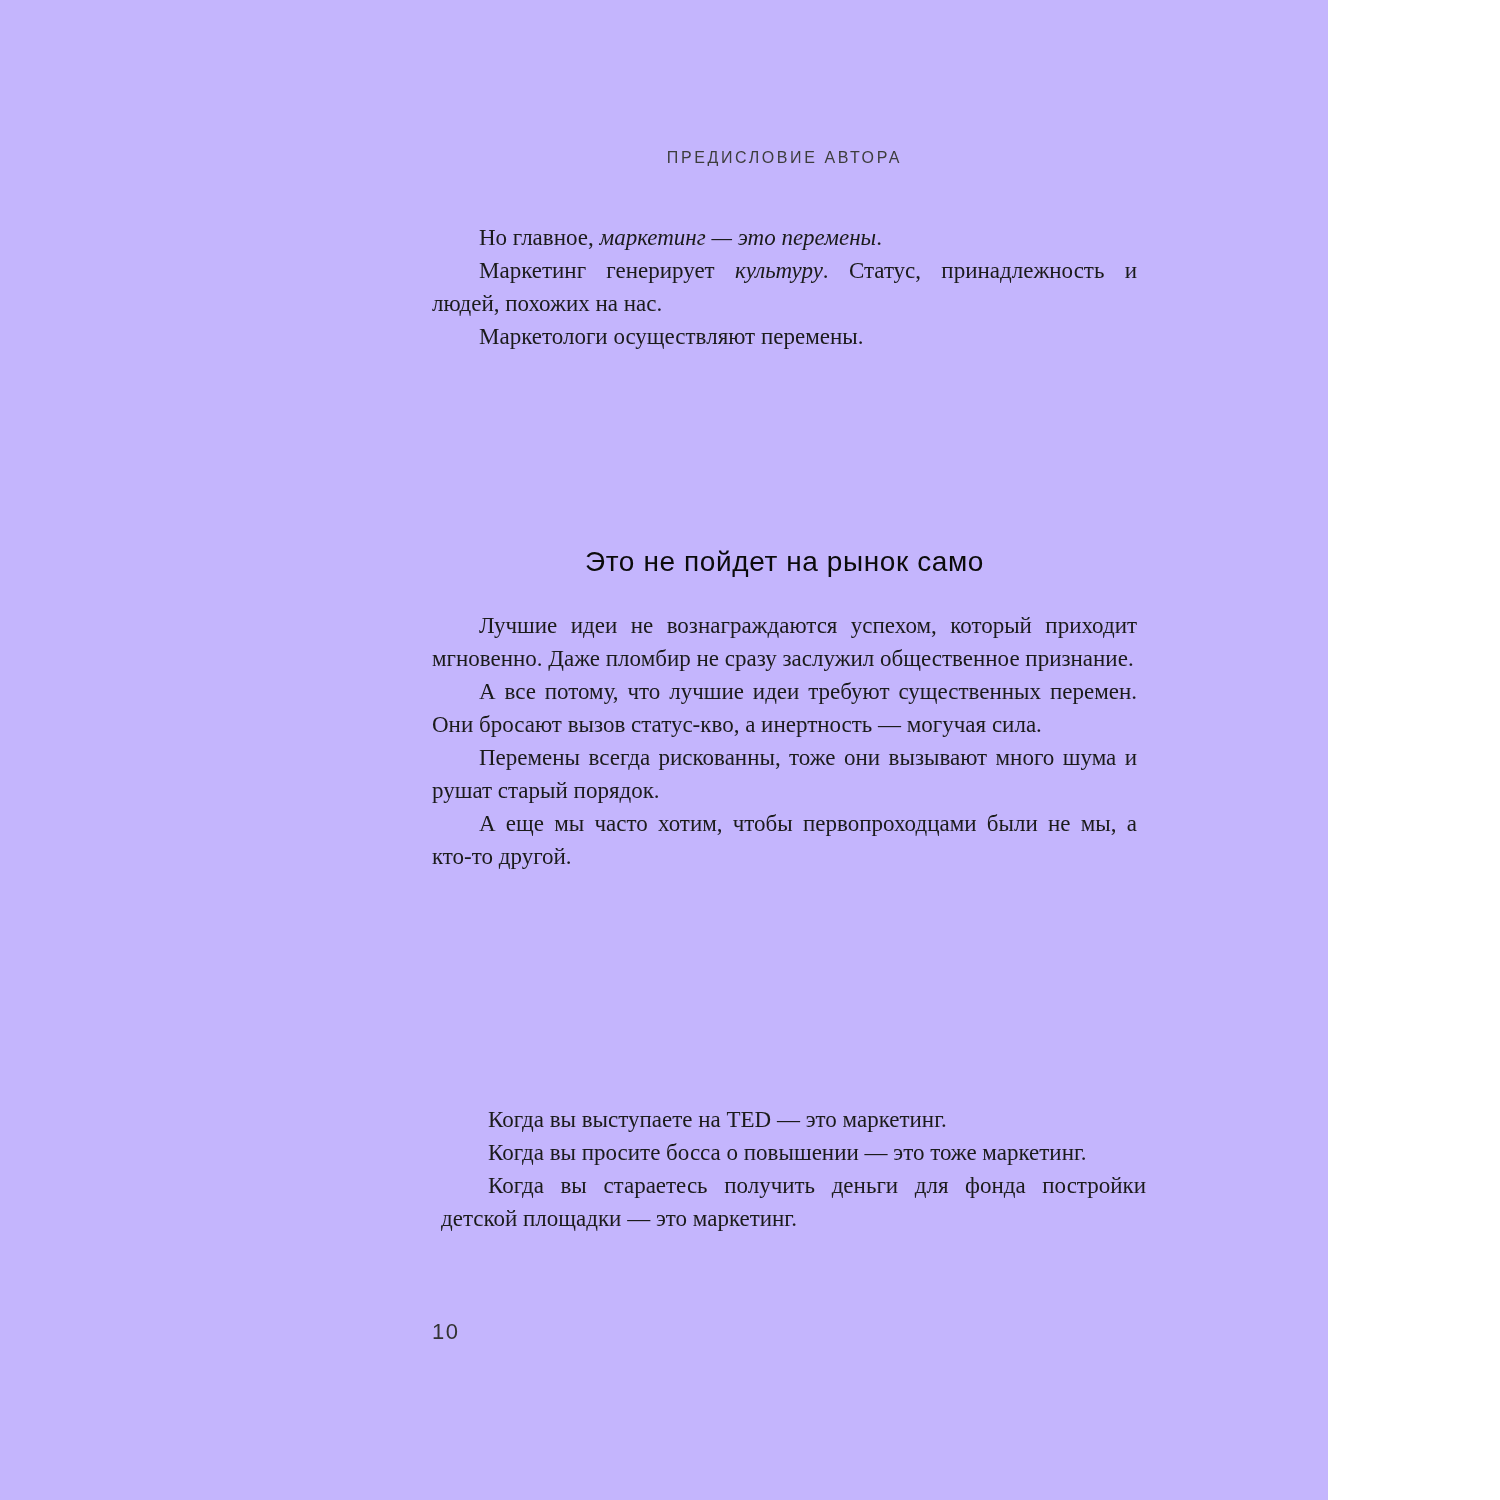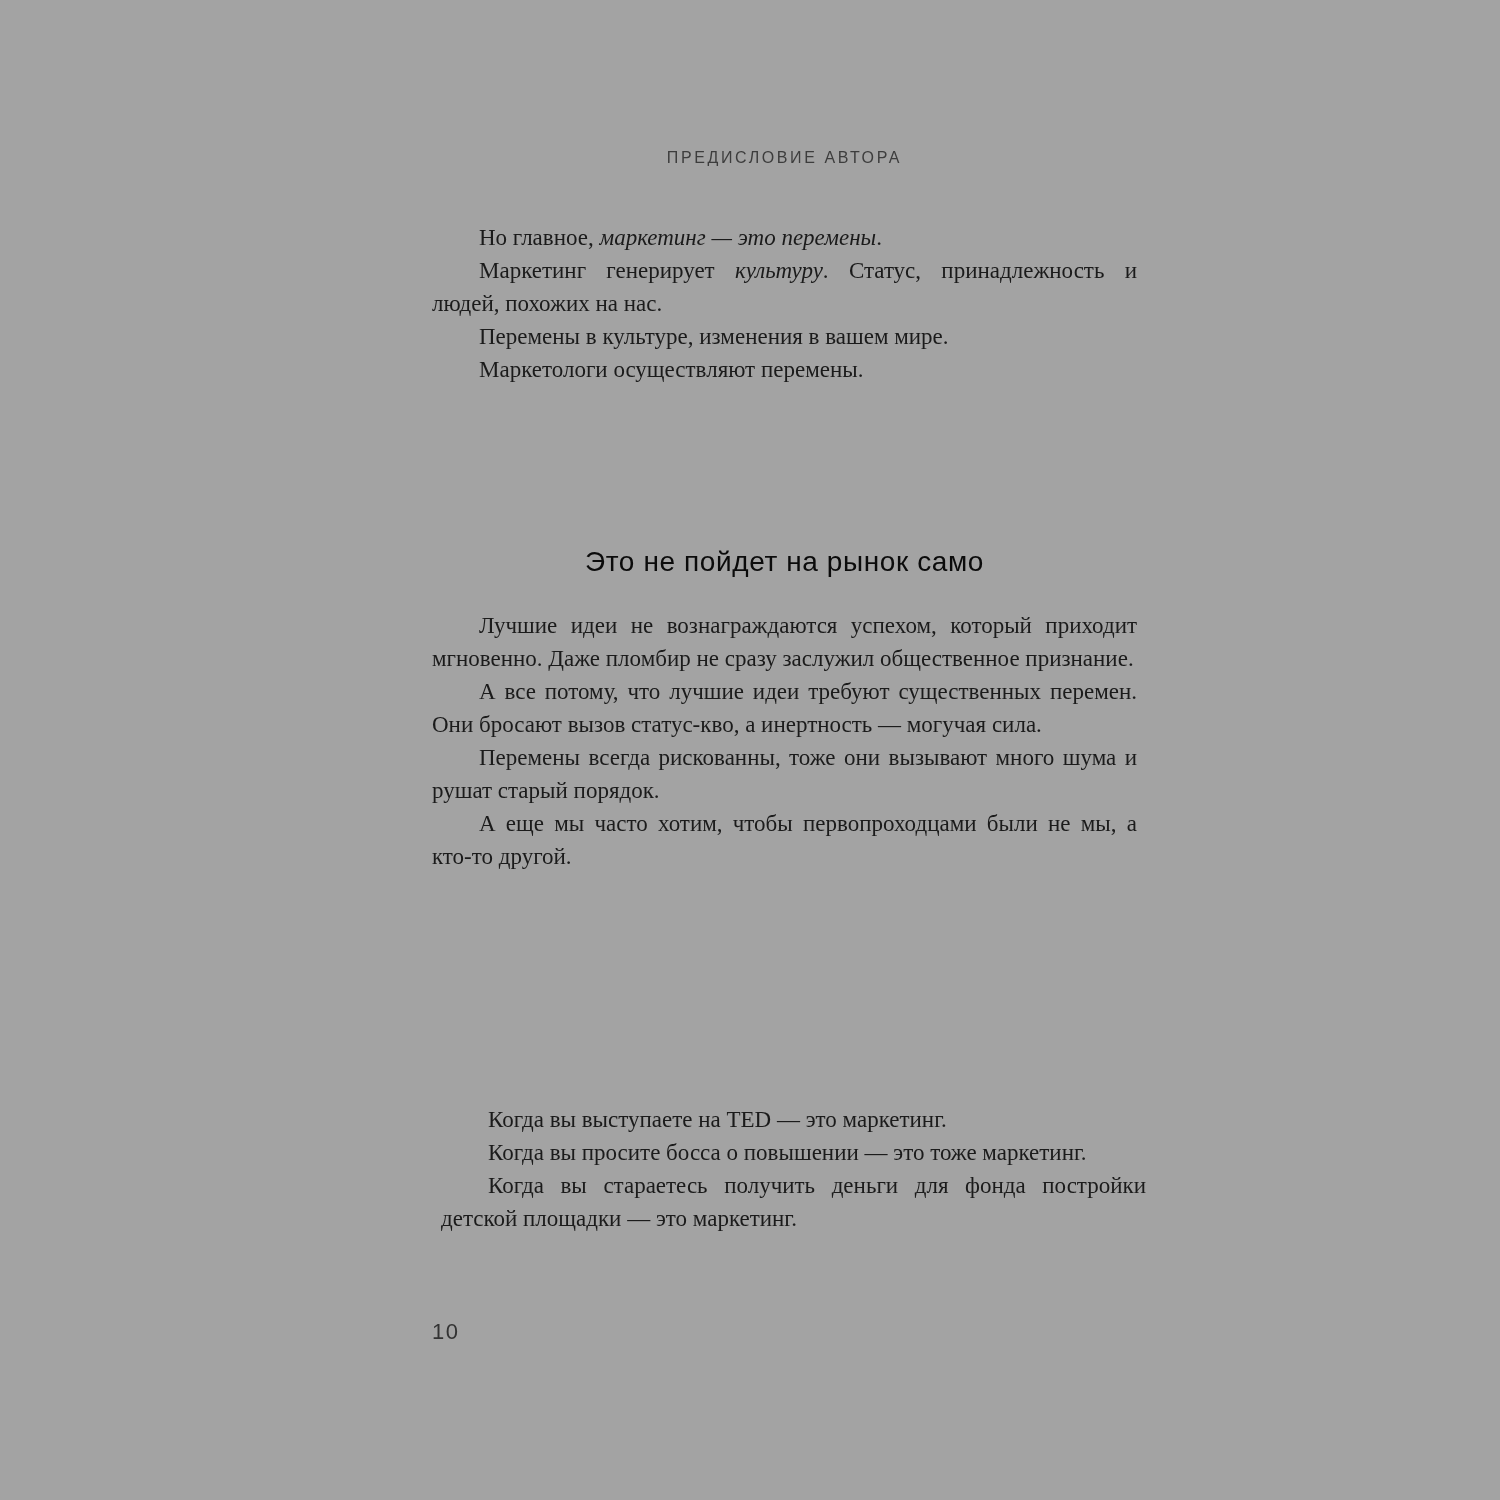--- a/index.html
+++ b/index.html
@@ -2,23 +2,23 @@
 <html lang="ru"><head>
 <meta charset="utf-8">
 <style>
   html, body {
     margin: 0;
     padding: 0;
     background: #ffffff;
   }
   .page {
     position: relative;
-    width: 1500px;
+    width: 1328px;
     height: 1500px;
-    background: #a3a3a3;
+    background: #c4b5fd;
     overflow: hidden;
   }
   .running-head {
     position: absolute;
     left: 432px;
     width: 705px;
     top: 149px;
     text-align: center;
     font-family: "Liberation Sans", sans-serif;
     font-size: 16px;
@@ -79,21 +79,20 @@
 </head>
 <body>
 
 <div class="page">
 
   <div class="running-head">ПРЕДИСЛОВИЕ АВТОРА</div>
 
   <div class="text-block block-intro">
       <p><span>Но главное, </span><em>маркетинг — это перемены</em><span>.</span></p>
       <p><span>Маркетинг генерирует </span><em>культуру</em><span>. Статус, принадлежность и людей, похожих на нас.</span></p>
-      <p><span>Перемены в культуре, изменения в вашем мире.</span></p>
       <p><span>Маркетологи осуществляют перемены.</span></p>
     </div>
 
   <div class="section-heading heading-1">Это не пойдет на рынок само</div>
 
   <div class="text-block block-section1">
       <p><span>Лучшие идеи не вознаграждаются успехом, который прихо­дит мгновенно. Даже пломбир не сразу заслужил общественное признание.</span></p>
       <p><span>А все потому, что лучшие идеи требуют существенных пере­мен. Они бросают вызов статус-кво, а инертность — могучая сила.</span></p>
       <p><span>Перемены всегда рискованны, тоже они вызывают много шума и рушат старый порядок.</span></p>
       <p><span>А еще мы часто хотим, чтобы первопроходцами были не мы, а кто-то другой.</span></p>

